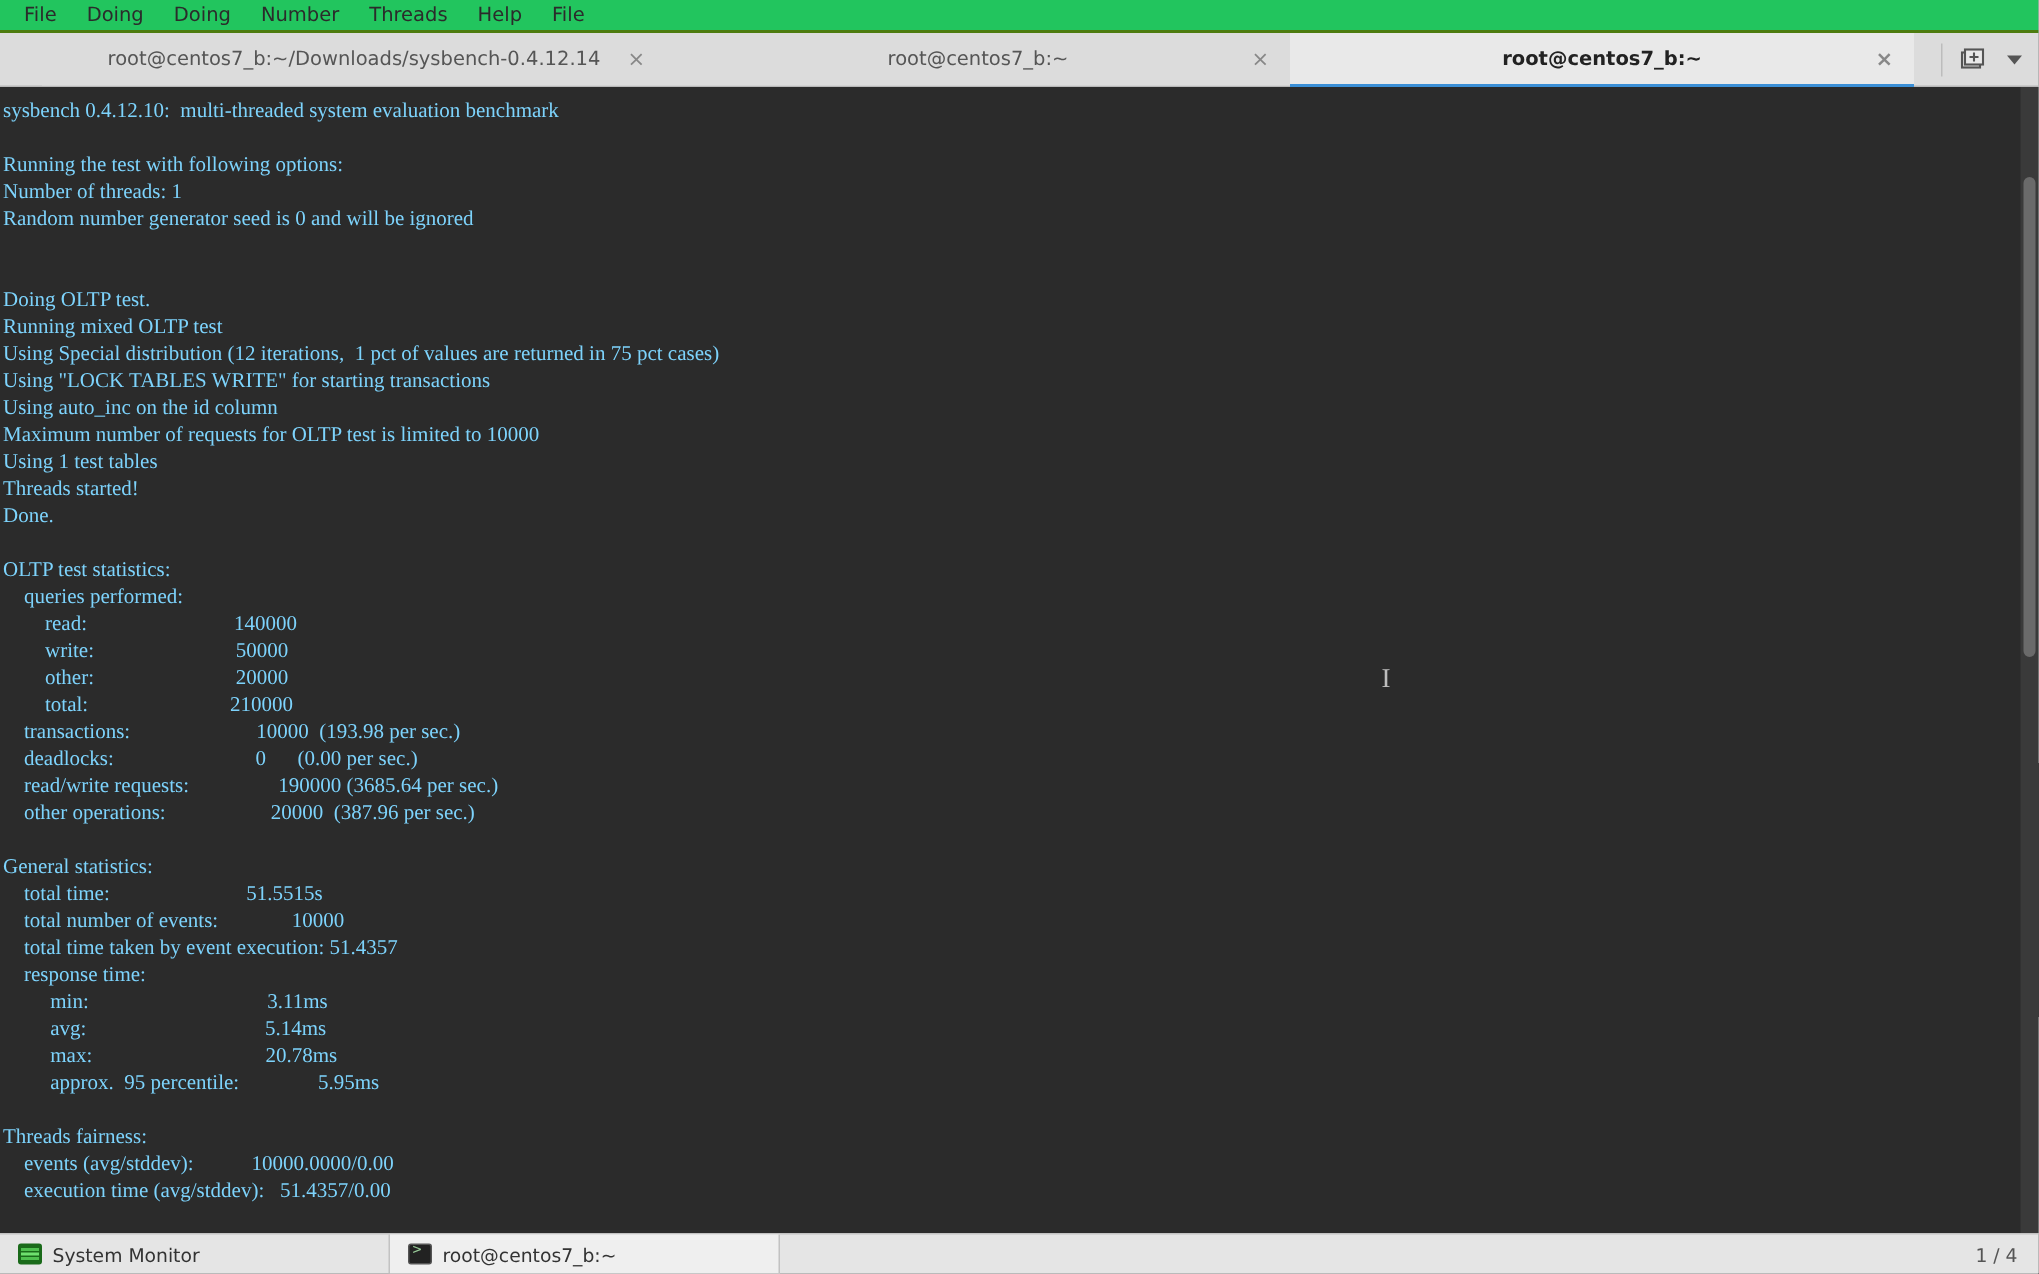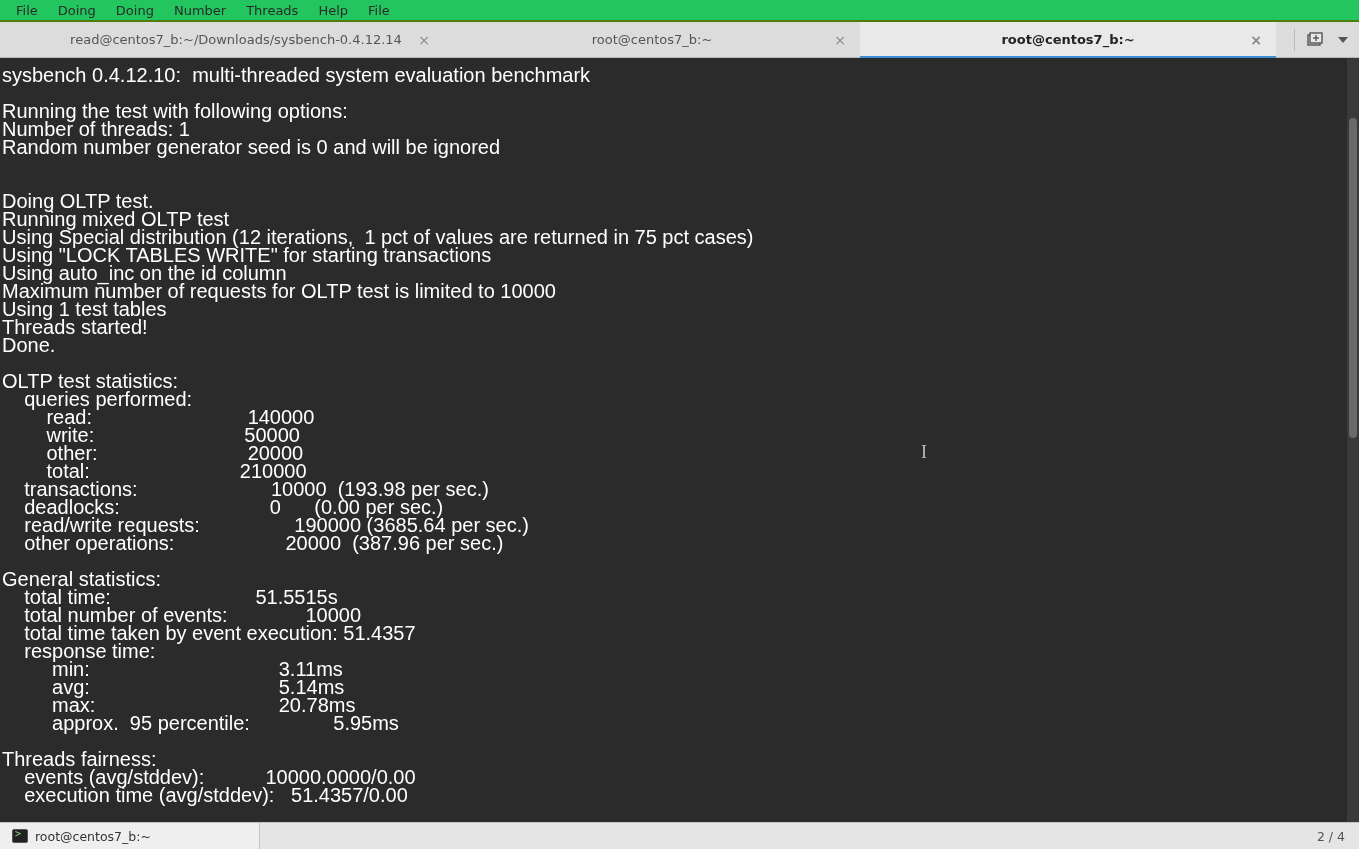--- a/index.html
+++ b/index.html
@@ -12,21 +12,21 @@
   .spacer-left { width:28px; }
   .tab { position:relative; width:416px; display:flex; align-items:center; justify-content:center; font-size:13px; color:#555; background:#dcdcdc; }
   .tab .close { position:absolute; right:14px; top:50%; transform:translateY(-50%); color:#888; font-size:14px; cursor:pointer; }
   .tab.active { background:#e9e9e9; color:#222; font-weight:600; }
   .tab.active::after { content:""; position:absolute; left:0; right:0; bottom:-1px; height:2px; background:#3b8fd6; }
   .tab-extra { flex:0 0 auto; display:flex; align-items:center; padding:0 10px; gap:12px; color:#555; margin-left:auto;}
   .tab-extra .v-sep{ width:1px; height:22px; background:#bcbcbc;}
   .tab-extra svg { display:block; }
   
   .terminal-wrap { position:relative; height:764px; background:#2b2b2b; }
-  .terminal { position:absolute; inset:0; padding:8px 4px 8px 2px; font-family:Liberation Sans, sans-serif; font-size:20px; line-height:18px; color:#ffffff; white-space:pre; }
+  .terminal { position:absolute; inset:0; padding:8px 4px 8px 2px; font-family:Liberation Serif, serif; font-size:14px; line-height:18px; color:#7dd3fc; white-space:pre; }
   .scrollbar { position:absolute; right:0; top:0; width:12px; height:100%; background:#3a3a3a; }
   .scrollbar .thumb { position:absolute; left:2px; right:2px; top:60px; height:320px; background:#6a6a6a; border-radius:4px; }
   .ibeam { position:absolute; left:921px; top:384px; color:#bdbdbd; font-family:serif; font-size:18px; }
   
   .taskbar { height:27px; background:#e5e5e5; border-top:1px solid #c2c2c2; display:flex; align-items:center; font-size:12.5px; color:#333; }
   .task { display:flex; align-items:center; gap:7px; padding:0 12px; height:100%; border-right:1px solid #c2c2c2; min-width:260px; }
   .task .icon-box { width:16px; height:16px; display:flex; align-items:center; justify-content:center; }
   .sysmon-icon { width:16px; height:14px; background:#1a6a1a; border-radius:2px; position:relative; overflow:hidden;}
   .sysmon-icon::after{ content:""; position:absolute; left:2px; right:2px; top:6px; height:2px; background:#6fe06f; box-shadow:0 -3px 0 #4fc04f, 0 3px 0 #4fc04f;}
   .term-icon { width:16px; height:14px; background:#222; border:1px solid #555; border-radius:2px; position:relative;}
@@ -43,21 +43,21 @@
   <div class="mi">Doing</div>
   <div class="mi">Number</div>
   <div class="mi">Threads</div>
   <div class="mi">Help</div>
   <div class="mi">File</div>
 </div>
 
 <div class="tabbar">
   <div class="spacer-left"></div>
   <div class="tab">
-    <span>read@centos7_b:~/Downloads/sysbench-0.4.12.14</span>
+    <span>root@centos7_b:~/Downloads/sysbench-0.4.12.14</span>
     <span class="close">×</span>
   </div>
   <div class="tab">
     <span>root@centos7_b:~</span>
     <span class="close">×</span>
   </div>
   <div class="tab active">
     <span>root@centos7_b:~</span>
     <span class="close">×</span>
   </div>
@@ -122,20 +122,26 @@
     events (avg/stddev):           10000.0000/0.00
     execution time (avg/stddev):   51.4357/0.00
 </pre>
   <div class="scrollbar">
     <div class="thumb"></div>
   </div>
   <div class="ibeam">I</div>
 </div>
 
 <div class="taskbar">
+  <div class="task">
+    <span class="icon-box">
+        <span class="sysmon-icon"></span>
+      </span>
+    <span>System Monitor</span>
+  </div>
   <div class="task active">
     <span class="icon-box">
         <span class="term-icon"></span>
       </span>
     <span>root@centos7_b:~</span>
   </div>
-  <div class="right">2 / 4</div>
+  <div class="right">1 / 4</div>
 </div>
 
 </body></html>

